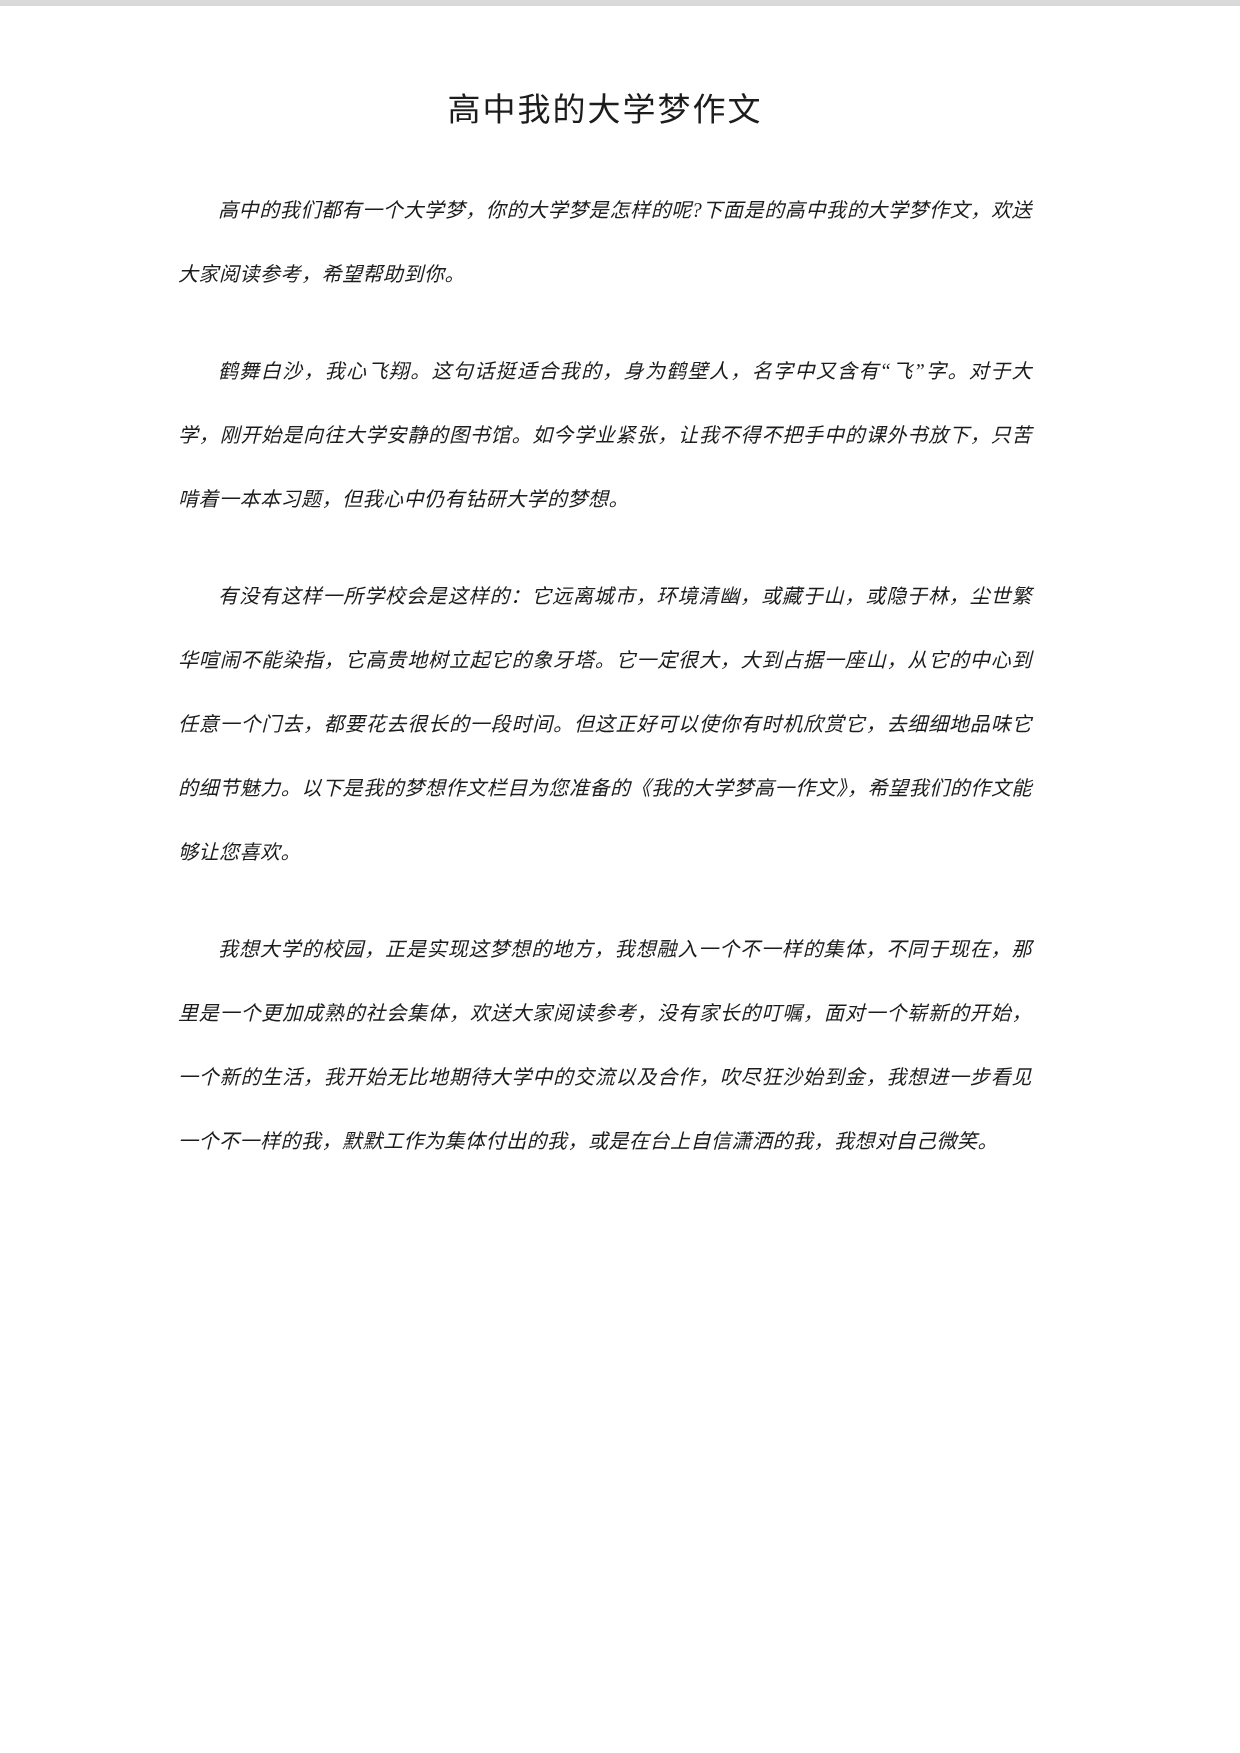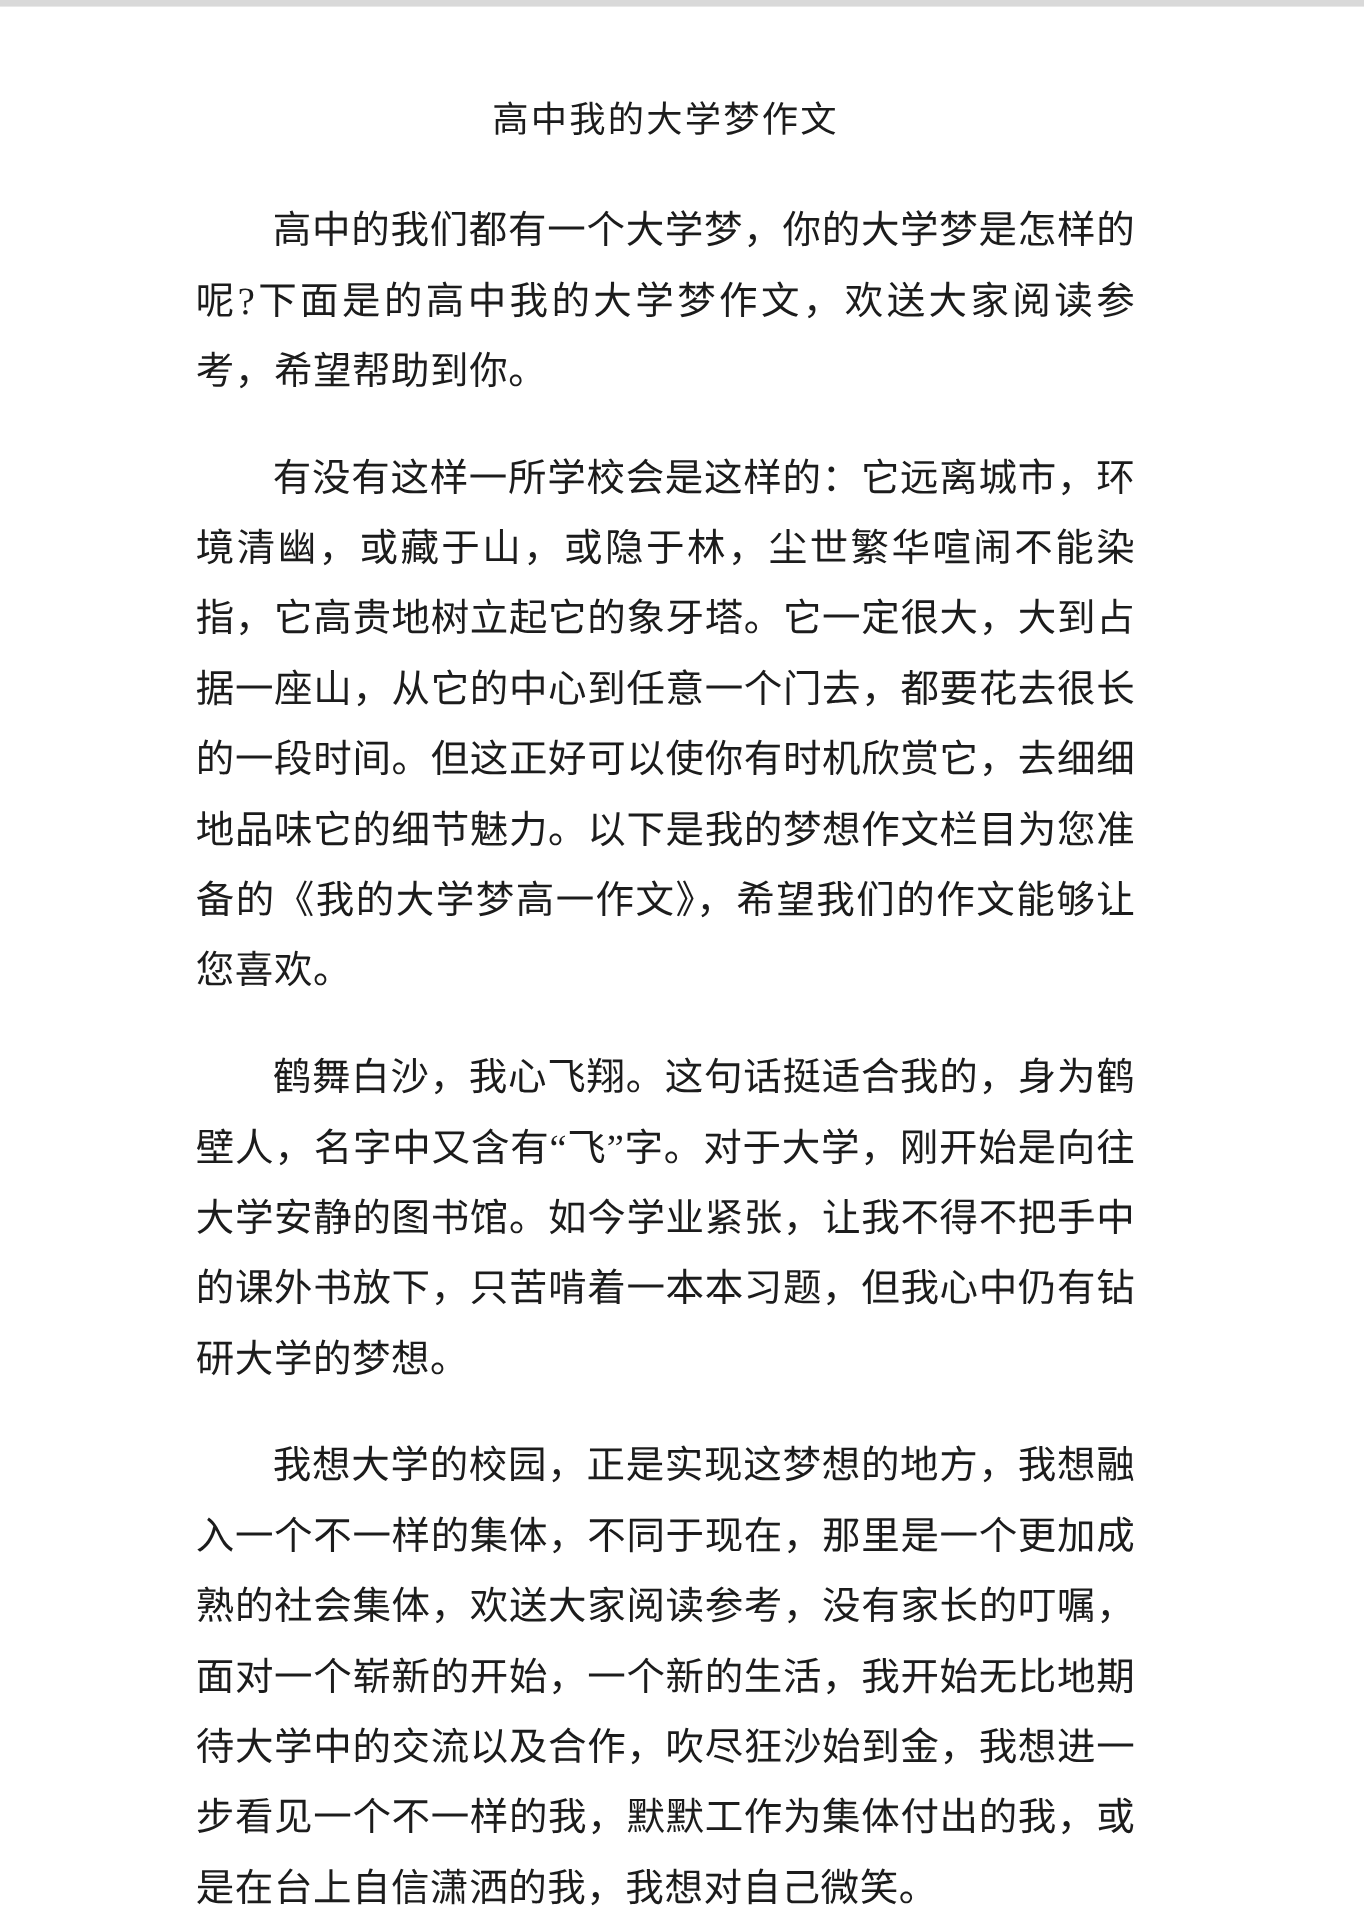--- a/index.html
+++ b/index.html
@@ -30,40 +30,41 @@
   }
   .doc-title {
     font-size: 33px;
     font-weight: normal;
     line-height: 64px;
     text-align: center;
     margin: 0 0 36px 0;
     letter-spacing: 2px;
   }
   .doc-paragraph {
-    font-size: 35px;
+    font-size: 20px;
     line-height: 64px;
     letter-spacing: 0.5px;
     text-align: justify;
     text-indent: 2em;
     margin: 0 0 33px 0;
     word-break: break-all;
+    font-style: italic;
   }
   .doc-paragraph:last-child {
     margin-bottom: 0;
   }
 </style>
 </head>
 <body>
 
 <div class="top-edge"></div>
 
 <div class="page">
   <h1 class="doc-title">高中我的大学梦作文</h1>
 
   <p class="doc-paragraph">高中的我们都有一个大学梦，你的大学梦是怎样的呢?下面是的高中我的大学梦作文，欢送大家阅读参考，希望帮助到你。</p>
 
+  <p class="doc-paragraph">鹤舞白沙，我心飞翔。这句话挺适合我的，身为鹤壁人，名字中又含有“飞”字。对于大学，刚开始是向往大学安静的图书馆。如今学业紧张，让我不得不把手中的课外书放下，只苦啃着一本本习题，但我心中仍有钻研大学的梦想。</p>
+
   <p class="doc-paragraph">有没有这样一所学校会是这样的：它远离城市，环境清幽，或藏于山，或隐于林，尘世繁华喧闹不能染指，它高贵地树立起它的象牙塔。它一定很大，大到占据一座山，从它的中心到任意一个门去，都要花去很长的一段时间。但这正好可以使你有时机欣赏它，去细细地品味它的细节魅力。以下是我的梦想作文栏目为您准备的《我的大学梦高一作文》，希望我们的作文能够让您喜欢。</p>
-
-  <p class="doc-paragraph">鹤舞白沙，我心飞翔。这句话挺适合我的，身为鹤壁人，名字中又含有“飞”字。对于大学，刚开始是向往大学安静的图书馆。如今学业紧张，让我不得不把手中的课外书放下，只苦啃着一本本习题，但我心中仍有钻研大学的梦想。</p>
 
   <p class="doc-paragraph">我想大学的校园，正是实现这梦想的地方，我想融入一个不一样的集体，不同于现在，那里是一个更加成熟的社会集体，欢送大家阅读参考，没有家长的叮嘱，面对一个崭新的开始，一个新的生活，我开始无比地期待大学中的交流以及合作，吹尽狂沙始到金，我想进一步看见一个不一样的我，默默工作为集体付出的我，或是在台上自信潇洒的我，我想对自己微笑。</p>
 </div>
 
 </body></html>

